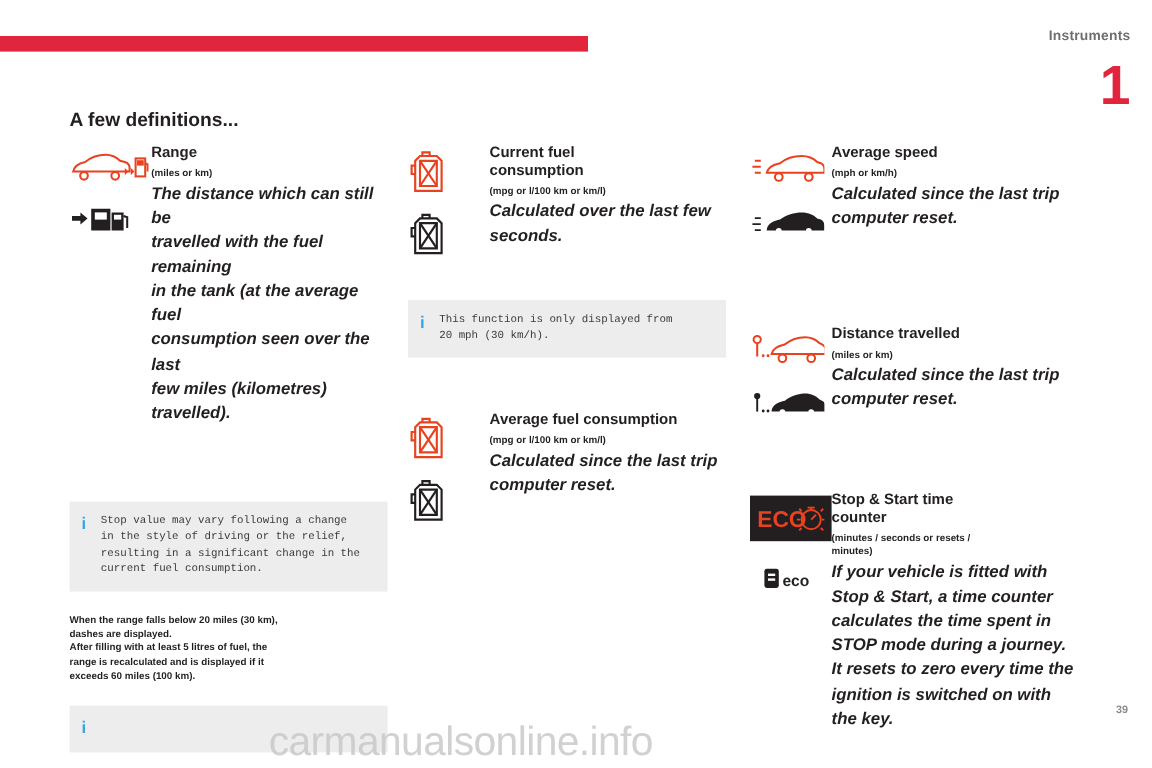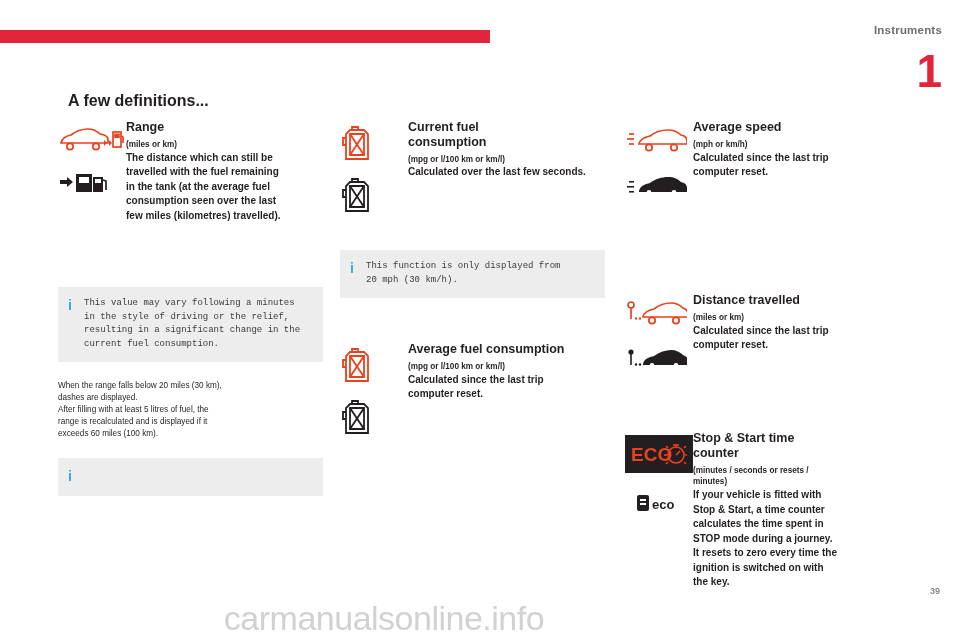--- a/index.html
+++ b/index.html
@@ -46,21 +46,20 @@
   }
 
   
   #page-title {
     position: absolute;
     left: 58px;
     top: 92px;
     font-size: 16px;
     font-weight: bold;
     color: #231f20;
-    margin-left: 10px;
   }
 
   
   .column { position: absolute; }
   #col-left   { left: 58px;  top: 120px; width: 265px; }
   #col-mid    { left: 340px; top: 120px; width: 265px; }
   #col-right  { left: 625px; top: 120px; width: 290px; }
 
   
   .def-block {
@@ -87,33 +86,34 @@
     margin: 0 0 4px 0;
   }
   .def-units {
     font-size: 8.2px;
     line-height: 1.45;
     color: #231f20;
     margin: 0;
     font-weight: bold;
   }
   .def-desc {
-    font-size: 10px;
+    font-size: 14px;
     line-height: 1.45;
     color: #231f20;
     margin: 0;
     font-weight: bold;
     white-space: pre-line;
+    font-style: italic;
   }
 
   
   .plain-para {
     font-size: 8.2px;
     line-height: 1.45;
-    font-weight: normal;
+    font-weight: bold;
     color: #231f20;
     white-space: pre-line;
     margin: 0;
   }
 
   
   .info-box {
     background: #ededee;
     display: flex;
     align-items: flex-start;
@@ -219,21 +219,21 @@
       <div class="def-desc">The distance which can still be
 travelled with the fuel remaining
 in the tank (at the average fuel
 consumption seen over the last
 few miles (kilometres) travelled).</div>
     </div>
   </div>
 
   <div class="info-box" style="margin-top:64px; width:265px;">
     <div class="info-i">i</div>
-    <div class="info-text">This value may vary following a minutes
+    <div class="info-text">Stop value may vary following a change
 in the style of driving or the relief,
 resulting in a significant change in the
 current fuel consumption.</div>
   </div>
 
   <div class="plain-para" style="margin-top:18px;">When the range falls below 20 miles (30 km),
 dashes are displayed.
 After filling with at least 5 litres of fuel, the
 range is recalculated and is displayed if it
 exceeds 60 miles (100 km).</div>
@@ -356,21 +356,21 @@
       </span>
     </div>
     <div class="def-body">
       <div class="def-title">Average speed</div>
       <div class="def-units">(mph or km/h)</div>
       <div class="def-desc">Calculated since the last trip
 computer reset.</div>
     </div>
   </div>
 
-  <div class="def-block" style="margin-top:77px;">
+  <div class="def-block" style="margin-top:55px;">
     <div class="def-icons">
       <span class="def-icon">
         <svg width="62" height="32" viewBox="0 0 62 32">
           <g fill="none" stroke="#e8421f" stroke-width="1.7">
             <circle cx="6" cy="8" r="3"></circle>
             <path d="M6 11 l0 11"></path>
             <path d="M18 20 c1-5 6-7 11-8 c5-4 12-6 17-6 c5 0 9 2 12 5 l2 1 c2 1 3 3 3 5 l0 3 l-45 0 z"></path>
             <circle cx="27" cy="23.5" r="3.2"></circle>
             <circle cx="51" cy="23.5" r="3.2"></circle>
           </g>

